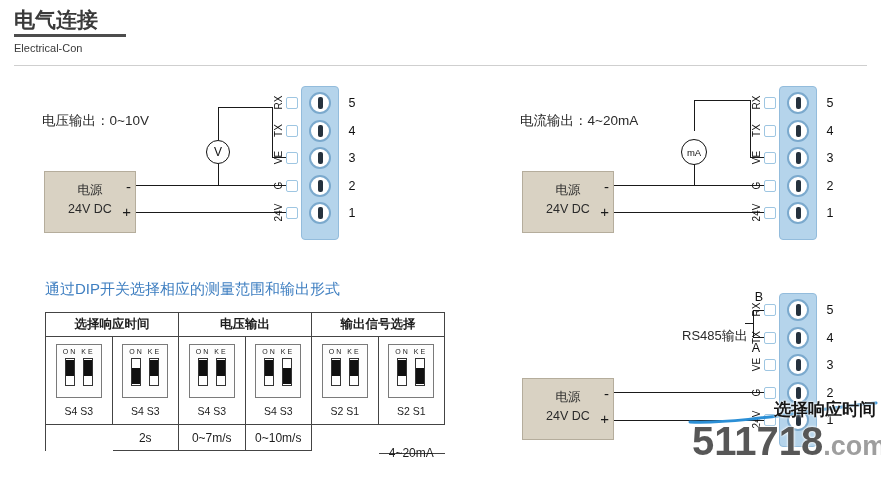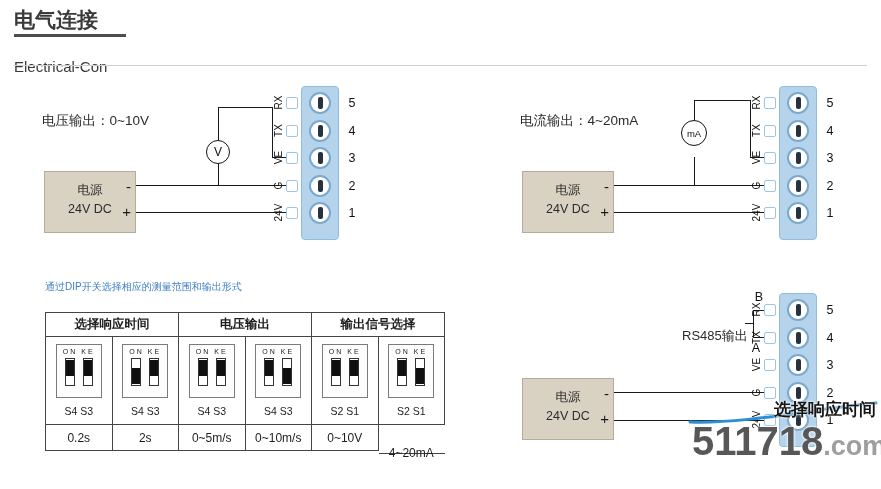--- a/index.html
+++ b/index.html
@@ -2,21 +2,21 @@
 <html><head>
 <meta charset="utf-8">
 <style>
   html,body{margin:0;padding:0;background:#fff;}
   .page{position:relative;width:881px;height:489px;background:#ffffff;overflow:hidden;
         font-family:"Liberation Sans", sans-serif;color:#222;}
 
   
   .title{position:absolute;left:14px;top:6px;font-size:21px;font-weight:700;color:#3a3a3a;}
   .title-underline{position:absolute;left:14px;top:34px;width:112px;height:3px;background:#4d4d4d;}
-  .subtitle{position:absolute;left:14px;top:58px;font-size:15px;color:#3a3a3a;}
+  .subtitle{position:absolute;left:14px;top:42px;font-size:11px;color:#3a3a3a;}
   .hdr-rule{position:absolute;left:14px;top:65px;width:853px;height:1px;background:#cfcfcf;}
 
   
   .wire{position:absolute;background:#1a1a1a;z-index:1;}
   .wire.h{height:1px;}
   .wire.v{width:1px;}
 
   .diagram-label{position:absolute;font-size:13.5px;color:#2b2b2b;white-space:nowrap;}
 
   
@@ -43,21 +43,21 @@
   .pin-square{position:absolute;left:15px;width:10px;height:10px;border:1.5px solid #9ec6e2;
               background:#fff;border-radius:2px;box-sizing:content-box;}
   .pin-circle{position:absolute;left:38px;width:22px;height:22px;border-radius:50%;background:#fff;
               border:2px solid #7ba9cd;box-sizing:border-box;display:flex;align-items:center;justify-content:center;}
   .slot{width:5px;height:12px;background:#26323e;border-radius:2px;}
   .pin-number{position:absolute;left:72px;width:18px;text-align:center;font-size:12.5px;color:#111;}
 
   .ba-label{position:absolute;font-size:12.5px;color:#111;width:14px;text-align:center;z-index:2;}
 
   
-  .note{position:absolute;left:45px;top:280px;font-size:10px;color:#3f7fc1;}
+  .note{position:absolute;left:45px;top:280px;font-size:15px;color:#3f7fc1;}
 
   
   .dip-table{position:absolute;left:45px;top:312px;display:grid;
              grid-template-columns:repeat(6,66.5px);grid-template-rows:24px 88px 26px;
              border-left:1px solid #444;border-top:1px solid #444;background:#fff;z-index:2;}
   .th,.cell{border-right:1px solid #444;border-bottom:1px solid #444;
             display:flex;align-items:center;justify-content:center;box-sizing:border-box;}
   .th{font-weight:700;font-size:12.5px;color:#1c1c1c;}
   .cell.dip{flex-direction:column;}
   .dip-box{width:46px;height:54px;border:1px solid #7a7a7a;background:#fdfdfd;
@@ -156,21 +156,21 @@
   </div>
 
   <div class="wire h" style="left:614px;top:185px;width:151px"></div>
   <div class="wire h" style="left:614px;top:212px;width:151px"></div>
   <div class="wire h" style="left:750px;top:157px;width:16px"></div>
   <div class="wire v" style="left:750px;top:100px;height:58px"></div>
   <div class="wire h" style="left:694px;top:100px;width:57px"></div>
   <div class="wire v" style="left:694px;top:100px;height:31px"></div>
   <div class="wire v" style="left:694px;top:157px;height:29px"></div>
 
-  <div class="meter small" style="left:681px;top:120px;width:26px;height:26px">
+  <div class="meter small" style="left:681px;top:139px;width:26px;height:26px">
     <span>mA</span>
   </div>
 
   <div class="connector" style="left:749px;top:86px">
     <div class="strip"></div>
   <div class="pin-label" style="top: 11px;">RX</div>
       <div class="pin-square" style="top: 11px;"></div>
       <div class="pin-circle" style="top: 6px;">
         <span class="slot"></span>
       </div>
@@ -336,25 +336,23 @@
             <span class="toggle">
               <span class="knob up"></span>
             </span>
             <span class="toggle">
               <span class="knob down"></span>
             </span>
           </div>
         </div>
         <div class="sw-label">S2 S1</div>
       </div>
-      <div class="cell val" style="grid-area: 3 / 1;">0.2s</div>
       <div class="cell val" style="grid-area: 3 / 2;">2s</div>
-      <div class="cell val" style="grid-area: 3 / 3;">0~5m/s</div>
+      <div class="cell val" style="grid-area: 3 / 3;">0~7m/s</div>
       <div class="cell val" style="grid-area: 3 / 4;">0~10m/s</div>
-      <div class="cell val" style="grid-area: 3 / 5;">0~10V</div>
       <div class="cell val" style="grid-area: 3 / 6; margin-top: 28px;">4~20mA</div>
     </div>
 
   <div class="wm">
     <svg class="wm-swoosh" width="190" height="26" viewBox="0 0 190 26">
       <path d="M2,22 C 60,24 130,8 188,3" stroke="#2b8fd6" stroke-width="3" fill="none" stroke-linecap="round"></path>
     </svg>
     <div class="wm-tagline">选择响应时间</div>
     <div class="wm-brand">
       <span class="num">511718</span>

